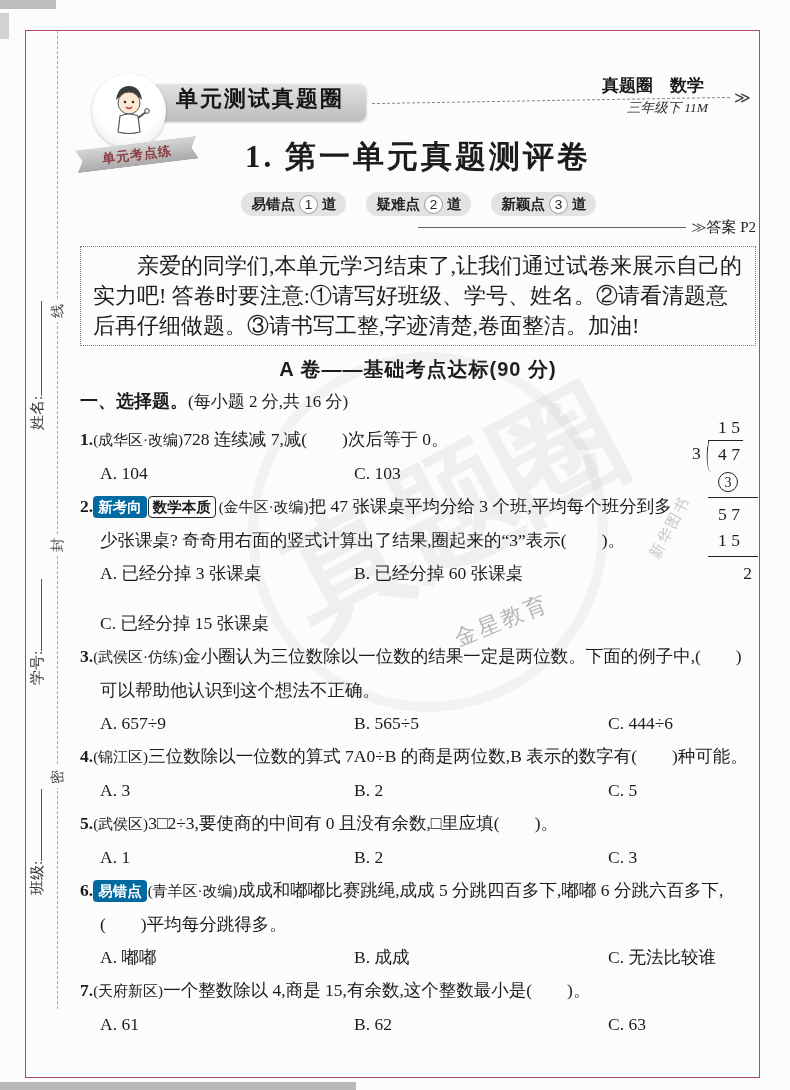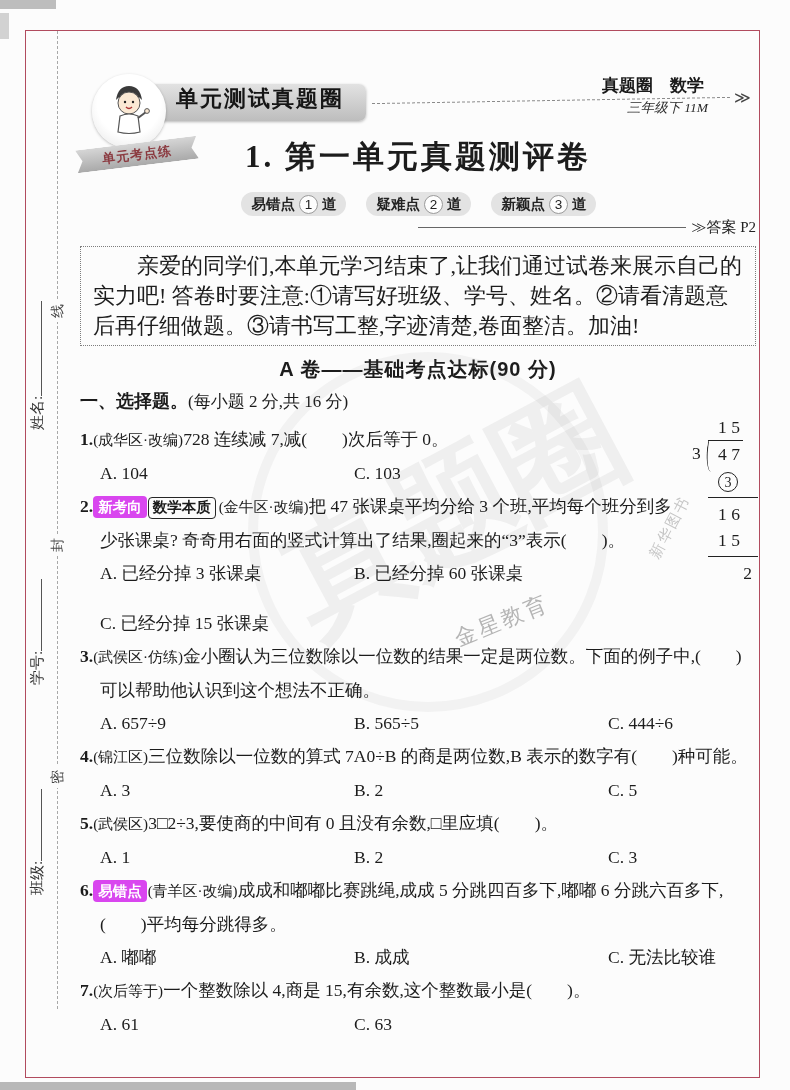--- a/index.html
+++ b/index.html
@@ -65,25 +65,25 @@
   .part1-n{font-size:17px;}
   
   .questions{margin-top:6px;position:relative;z-index:2;}
   .q-head{font-size:17.5px;line-height:33px;padding-left:20px;text-indent:-20px;}
   .q-num{font-weight:bold;}
   .q-src{font-size:15px;}
   .q2-head{margin-right:72px;}
   .opts{display:grid;grid-template-columns:237px 237px 1fr;padding-left:20px;
     font-size:17.5px;line-height:33px;gap:17px;}
   .opts-2col{grid-template-columns:237px 1fr;}
-  .badge-filled{display:inline-block;background:#d946ef;color:#fff;border-radius:4px;
+  .badge-filled{display:inline-block;background:#0369a1;color:#fff;border-radius:4px;
     padding:0 5px;font-size:14.5px;line-height:22px;font-family:"Liberation Sans",sans-serif;
     font-weight:bold;margin-right:1px;text-indent:0;}
   .badge-outline{display:inline-block;border:1.4px solid #262626;color:#1c1c1c;border-radius:4px;
-    padding:0 4px;font-size:14.5px;line-height:20px;font-family:Liberation Mono, monospace;
+    padding:0 4px;font-size:14.5px;line-height:20px;font-family:Liberation Sans, sans-serif;
     font-weight:bold;margin-right:3px;text-indent:0;}
   
   .division{position:absolute;left:692px;top:414px;width:68px;font-size:17.5px;
     line-height:26px;color:#1e1e1e;z-index:2;}
   .dv-quot{margin-left:16px;padding-left:10px;}
   .dv-main{display:flex;align-items:flex-start;}
   .dv-divisor{width:14px;text-align:left;}
   .dv-dividend{position:relative;border-top:1.7px solid #222;padding:0 3px 1px 10px;margin-left:2px;}
   .dv-dividend::before{content:"";position:absolute;left:0;top:0;bottom:-3px;width:8px;
     border-left:1.7px solid #222;border-bottom-left-radius:90% 100%;
@@ -158,21 +158,21 @@
 
   <div class="division">
     <div class="dv-quot">1 5</div>
     <div class="dv-main">
       <span class="dv-divisor">3</span>
       <span class="dv-dividend">4 7</span>
     </div>
     <div class="dv-r dv-under">
       <span class="dv-circ">3</span>
     </div>
-    <div class="dv-r">1 6</div>
+    <div class="dv-r">5 7</div>
     <div class="dv-r dv-under">1 5</div>
     <div class="dv-rem">2</div>
   </div>
 
   <div class="content">
     <div class="title">1. 第一单元真题测评卷</div>
 
     <div class="tags-row">
       <div class="tag">
         <span>易错点</span>
@@ -252,22 +252,23 @@
       <div>
         <p class="q-head"><span class="q-num">6.</span><span class="badge-filled">易错点</span><span class="q-src">(青羊区·改编)</span><span>成成和嘟嘟比赛跳绳,成成 5 分跳四百多下,嘟嘟 6 分跳六百多下,(　　)平均每分跳得多。</span></p>
         <div class="opts">
           <span>A. 嘟嘟</span>
           <span>B. 成成</span>
           <span>C. 无法比较谁</span>
         </div>
       </div>
 
       <div>
-        <p class="q-head"><span class="q-num">7.</span><span class="q-src">(次后等于)</span><span>一个整数除以 4,商是 15,有余数,这个整数最小是(　　)。</span></p>
+        <p class="q-head"><span class="q-num">7.</span><span class="q-src">(天府新区)</span><span>一个整数除以 4,商是 15,有余数,这个整数最小是(　　)。</span></p>
         <div class="opts">
           <span>A. 61</span>
+          <span>B. 62</span>
           <span>C. 63</span>
         </div>
       </div>
 
     </div>
   </div>
 </div>
 
 </body></html>

